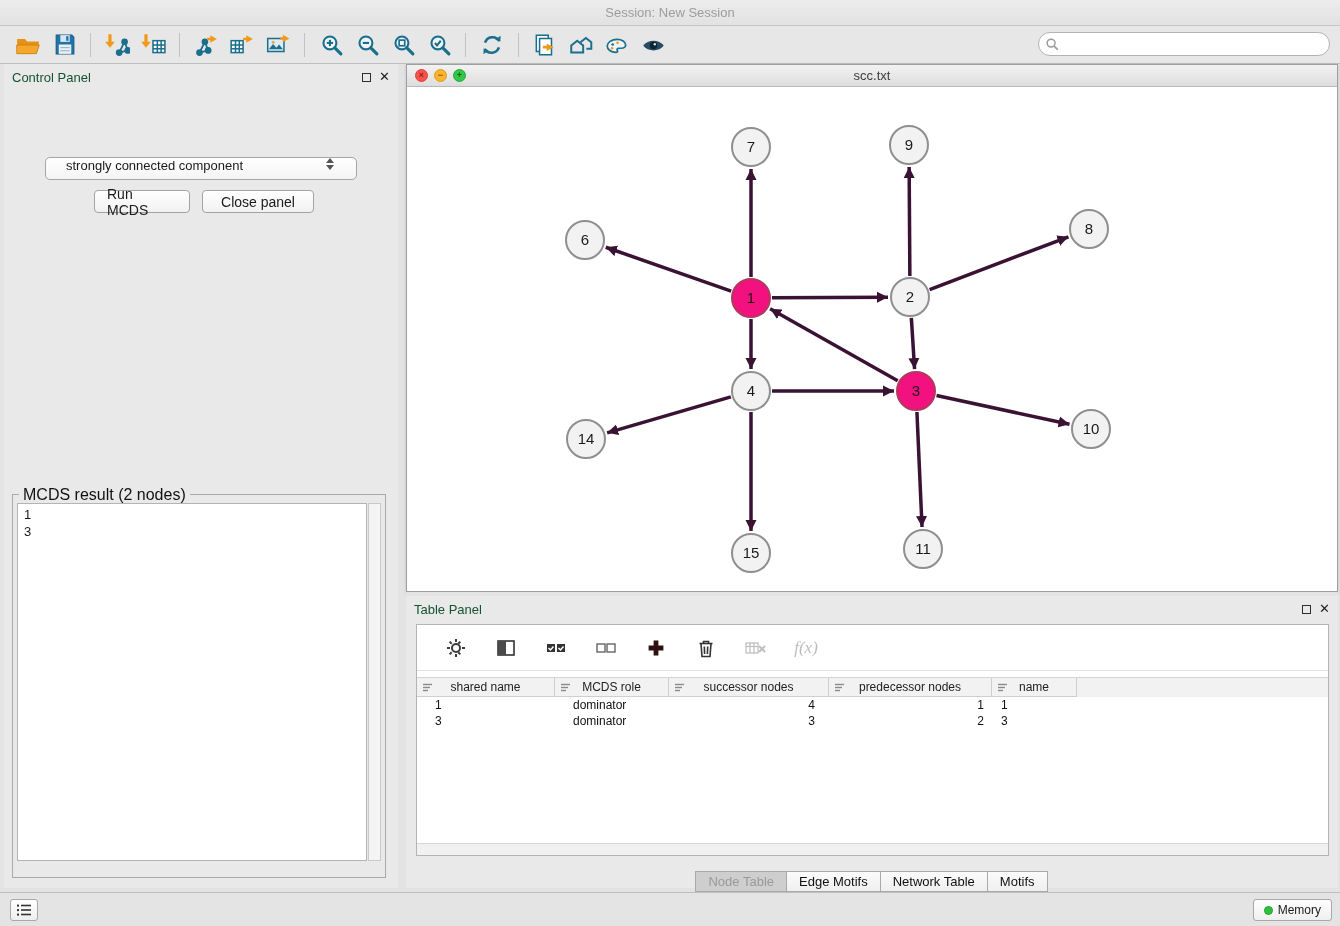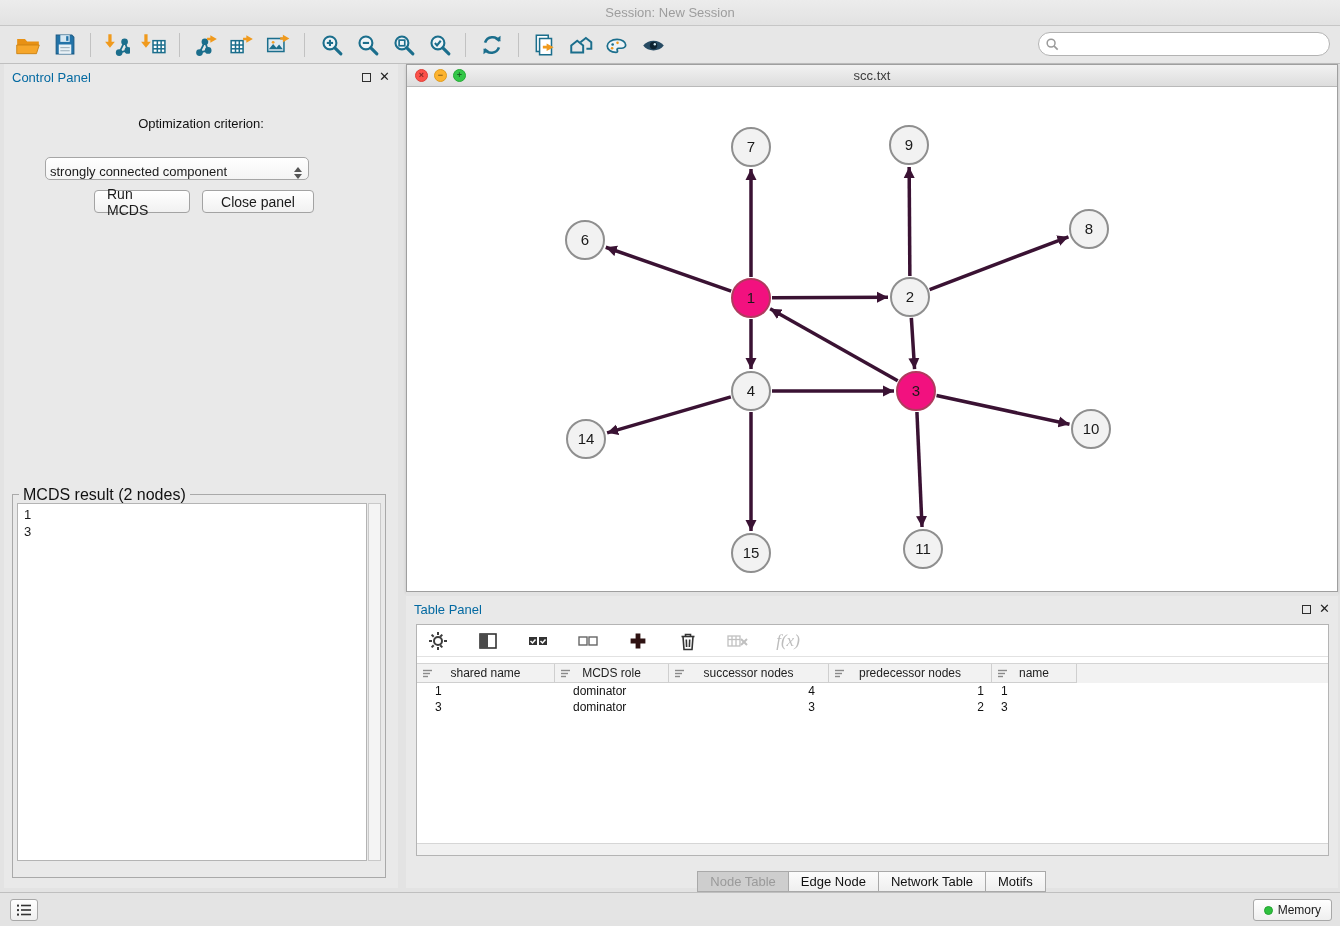--- a/index.html
+++ b/index.html
@@ -13,29 +13,29 @@
   
   #toolbar { left:0; top:26px; width:1340px; height:38px; background:#e7e7e7; border-bottom:1px solid #bfbfbf; display:flex; align-items:center; padding-left:10px; }
   .tb-btn { width:36px; height:32px; display:flex; align-items:center; justify-content:center; border-radius:4px; }
   .tb-sep { width:1px; height:24px; background:#c2c2c2; margin:0 8px; }
   #search-wrap { position:absolute; right:10px; top:6px; width:292px; height:24px; background:#fff; border:1px solid #b3b3b3; border-radius:12px; display:flex; align-items:center; padding-left:6px; }
   #search-wrap input { border:none; outline:none; flex:1; height:18px; font-size:12px; background:transparent; }
 
   
   #control-panel { left:4px; top:64px; width:394px; height:824px; background:#e9e9e9; }
   .panel-head { height:26px; display:flex; align-items:center; padding:0 8px; }
-  .panel-title { font-size:13px; color:#0369a1; }
+  .panel-title { font-size:13px; color:#14532d; }
   .win-btns { margin-left:auto; display:flex; align-items:center; gap:8px; }
   .float-btn { width:9px; height:9px; border:1.5px solid #2e2e2e; background:transparent; }
   .close-x { font-size:13px; font-weight:bold; color:#222; line-height:10px; cursor:default; }
   .tabs-row { display:flex; justify-content:center; margin-top:5px; }
   .tab { height:21px; line-height:19px; padding:0 12px; background:linear-gradient(#fbfbfb,#efefef); border:1px solid #a9a9a9; margin-left:-1px; font-size:13px; color:#111; }
   .tab.active { background:#cecece; color:#9a9a9a; }
   #opt-label { margin-top:26px; text-align:center; font-size:13px; color:#111; }
-  #criterion-select { position:absolute; left:41px; top:93px; width:264px; height:23px; background:linear-gradient(#ffffff,#f4f4f4); border:1px solid #a6a6a6; border-radius:5px; display:flex; align-items:flex-end; padding:0 4px; font-size:13px; }
+  #criterion-select { position:absolute; left:41px; top:93px; width:312px; height:23px; background:linear-gradient(#ffffff,#f4f4f4); border:1px solid #a6a6a6; border-radius:5px; display:flex; align-items:flex-start; padding:0 20px; font-size:13px; }
   .stepper { margin-left:auto; display:flex; flex-direction:column; gap:2px; padding-right:2px; }
   .tri-up { width:0; height:0; border-left:4px solid transparent; border-right:4px solid transparent; border-bottom:5px solid #555; }
   .tri-dn { width:0; height:0; border-left:4px solid transparent; border-right:4px solid transparent; border-top:5px solid #555; }
   .btn { position:absolute; height:23px; background:linear-gradient(#ffffff,#f1f1f1); border:1px solid #a3a3a3; border-radius:4px; font-size:14px; display:flex; align-items:center; justify-content:center; padding:0 12px; }
   #run-btn { left:90px; top:126px; width:96px; }
   #closepanel-btn { left:198px; top:126px; width:112px; }
   #result-group { position:absolute; left:8px; top:430px; width:374px; height:384px; border:1px solid #a9a9a9; }
   #result-group-title { position:absolute; left:6px; top:-9px; background:#e9e9e9; padding:0 4px; font-size:16px; color:#111; }
   #result-list { position:absolute; left:4px; top:8px; right:18px; bottom:16px; background:#fff; border:1px solid #b4b4b4; padding:2px 6px; font-size:13px; line-height:17px; overflow:hidden; }
   #result-scroll { position:absolute; right:4px; top:8px; width:13px; bottom:16px; background:#f4f4f4; border:1px solid #c9c9c9; }
@@ -50,21 +50,21 @@
   #net-title { position:absolute; left:0; right:0; text-align:center; font-size:13px; color:#3c3c3c; }
   #graph-canvas { position:absolute; left:0; top:22px; width:930px; height:504px; background:#fff; }
 
   
   #v-splitter { left:398px; top:64px; width:8px; height:824px; background:#e3e3e3; }
   #h-splitter { left:406px; top:592px; width:932px; height:4px; background:#e3e3e3; }
 
   
   #table-panel { left:406px; top:596px; width:932px; height:292px; background:#e9e9e9; }
   #table-box { position:absolute; left:10px; top:28px; width:913px; height:232px; background:#fff; border:1px solid #b4b4b4; }
-  #table-toolbar { height:32px; display:flex; align-items:center; gap:24px; padding-left:8px; border-bottom:1px solid #e2e2e2; }
+  #table-toolbar { height:46px; display:flex; align-items:center; gap:24px; padding-left:26px; border-bottom:1px solid #e2e2e2; }
   .tt-btn { display:flex; align-items:center; justify-content:center; width:26px; height:26px; }
   #fx-label { font-family:"Liberation Serif","DejaVu Serif",serif; font-style:italic; font-size:17px; color:#bdbdbd; }
   #thead-row { display:flex; height:20px; background:#f2f2f2; border-top:1px solid #d4d4d4; margin-top:6px; }
   .th { position:relative; border-right:1px solid #cfcfcf; border-bottom:1px solid #cfcfcf; display:flex; align-items:center; justify-content:center; font-size:12px; color:#222; }
   .th .hicon { position:absolute; left:5px; top:4px; }
   .tr { display:flex; height:16px; }
   .td { font-size:12px; color:#111; line-height:16px; white-space:nowrap; overflow:hidden; }
   #table-scrollx { position:absolute; left:0; bottom:0; width:100%; height:12px; background:#f1f1f1; border-top:1px solid #d6d6d6; }
   #bottom-tabs { position:absolute; left:0; right:0; top:270px; display:flex; justify-content:center; }
 
@@ -238,21 +238,20 @@
 </div>
 
 <div id="control-panel" class="abs">
   <div class="panel-head">
     <span class="panel-title">Control Panel</span>
     <span class="win-btns">
       <span class="float-btn"></span>
       <span class="close-x">✕</span>
     </span>
   </div>
-  <div id="opt-label">Optimization criterion:</div>
   <div id="criterion-select">
     <span>strongly connected component</span>
     <span class="stepper">
         <span class="tri-up"></span>
         <span class="tri-dn"></span>
       </span>
   </div>
   <div class="btn" id="run-btn">Run MCDS</div>
   <div class="btn" id="closepanel-btn">Close panel</div>
   <div id="result-group">
@@ -492,21 +491,21 @@
           <div class="td" style="width: 114px; text-align: left; padding-left: 18px; padding-right: 0px;">dominator</div>
           <div class="td" style="width: 160px; text-align: right; padding-left: 0px; padding-right: 14px;">3</div>
           <div class="td" style="width: 163px; text-align: right; padding-left: 0px; padding-right: 8px;">2</div>
           <div class="td" style="width: 85px; text-align: left; padding-left: 9px; padding-right: 0px;">3</div>
         </div>
       </div>
     <div id="table-scrollx"></div>
   </div>
   <div id="bottom-tabs" class="tabs-row">
       <div class="tab active">Node Table</div>
-      <div class="tab">Edge Node</div>
+      <div class="tab">Edge Motifs</div>
       <div class="tab">Network Table</div>
       <div class="tab">Motifs</div>
     </div>
 </div>
 
 <div id="statusbar" class="abs">
   <div id="list-btn">
     <svg width="16" height="14" viewBox="0 0 16 14">
       <g stroke="#333" stroke-width="1.6">
         <line x1="5" y1="2.5" x2="15" y2="2.5"></line>

